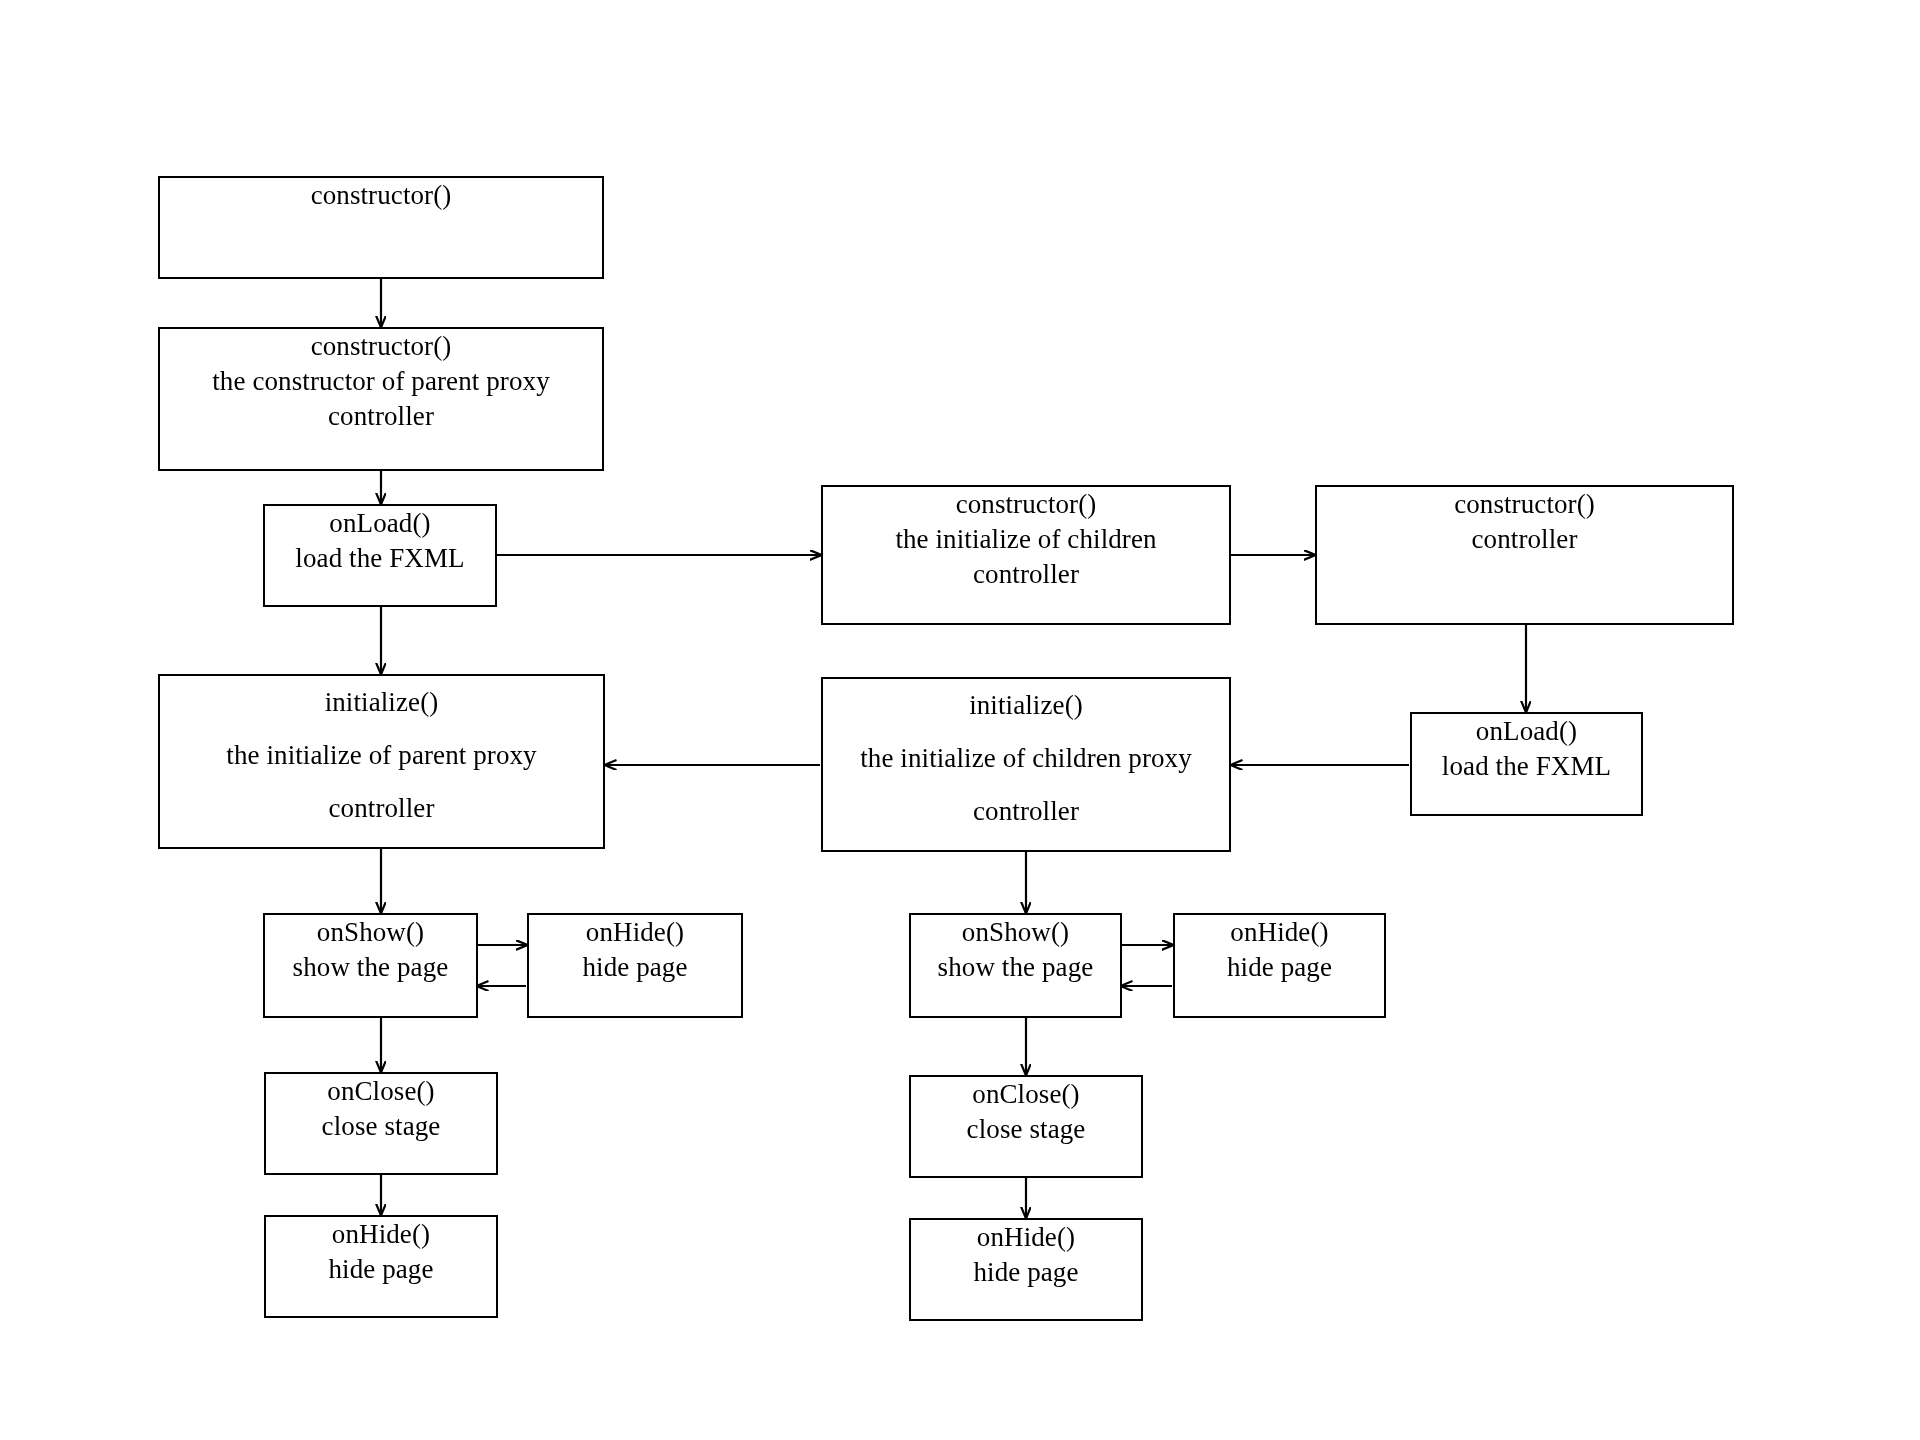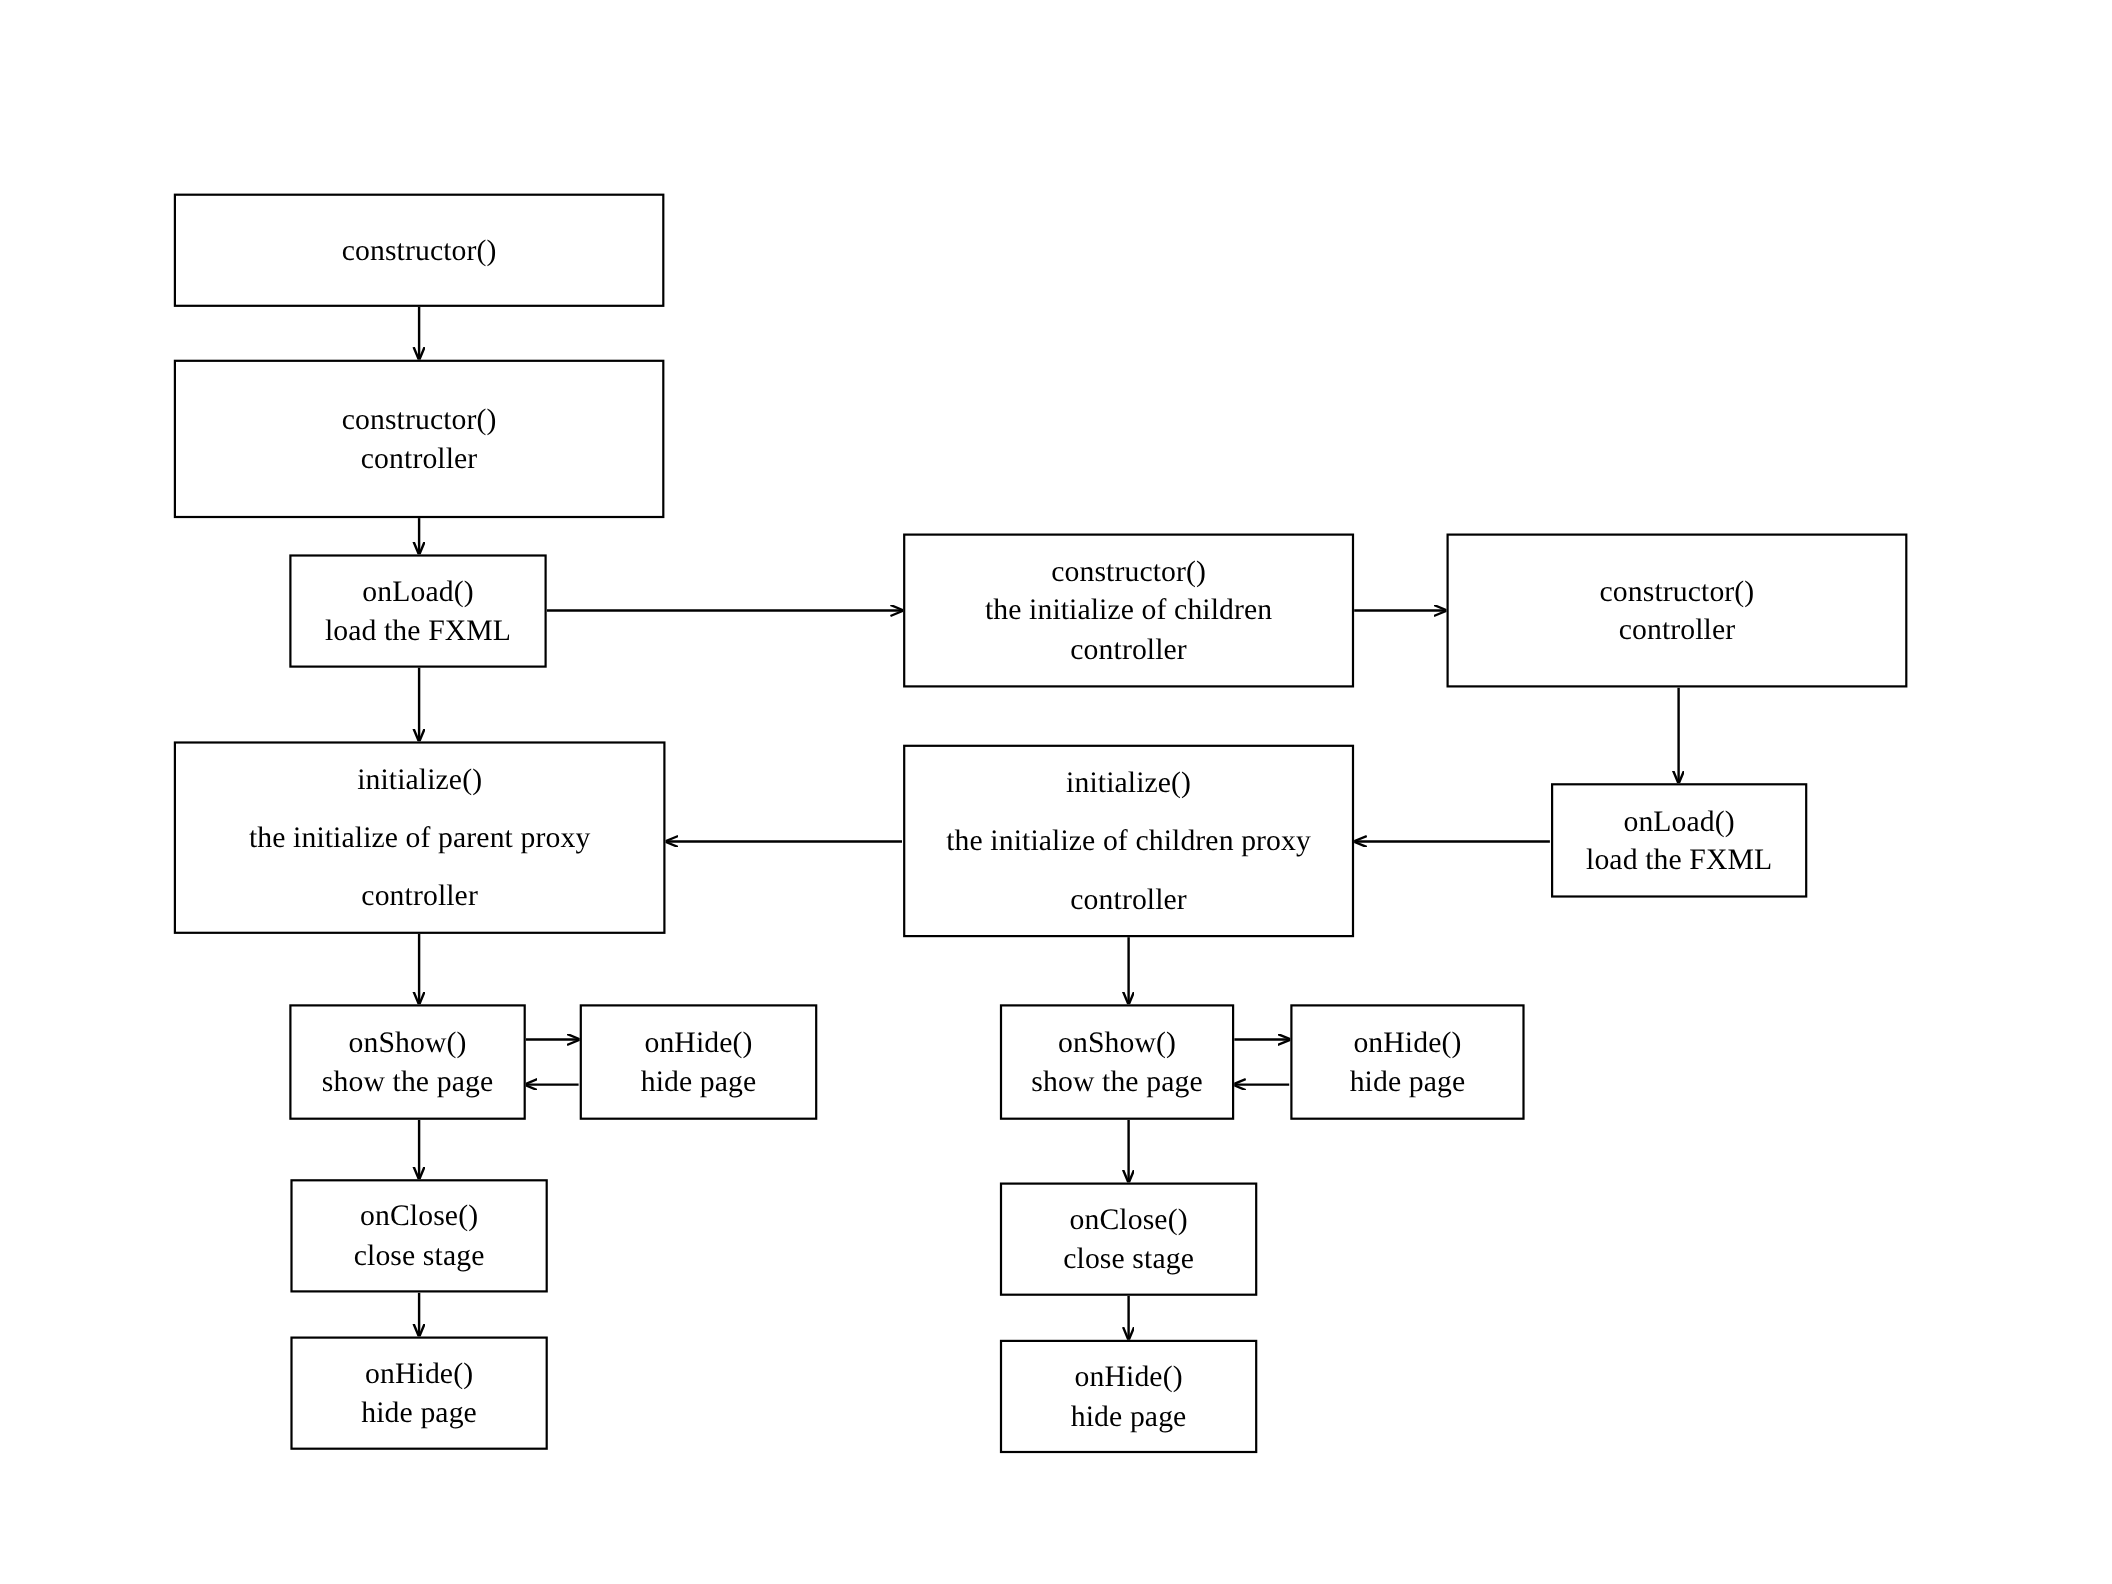--- a/index.html
+++ b/index.html
@@ -31,21 +31,20 @@
     pointer-events: none;
   }
   .node {
     position: absolute;
     box-sizing: border-box;
     border: 2.2px solid #000000;
     background: #ffffff;
     display: flex;
     flex-direction: column;
     align-items: center;
-    justify-content: center;
     text-align: center;
     font-size: 27px;
     line-height: 1.30;
     letter-spacing: 0.1px;
   }
   .node .ln {
     display: block;
     white-space: nowrap;
   }
   .node.airy {
@@ -108,20 +107,21 @@
       <line x1="1026" y1="1178" x2="1026" y2="1218"></line>
     </g>
   </svg>
 
   <div class="node tight" style="left:158px; top:176px; width:446px; height:103px;">
     <span class="ln">constructor()</span>
   </div>
 
   <div class="node tight" style="left:158px; top:327px; width:446px; height:144px;">
     <span class="ln">constructor()</span>
+    <span class="ln">the constructor of parent proxy</span>
     <span class="ln">controller</span>
   </div>
 
   <div class="node tight" style="left:263px; top:504px; width:234px; height:103px;">
     <span class="ln">onLoad()</span>
     <span class="ln">load the FXML</span>
   </div>
 
   <div class="node airy" style="left:158px; top:674px; width:447px; height:175px;">
     <span class="ln">initialize()</span>

